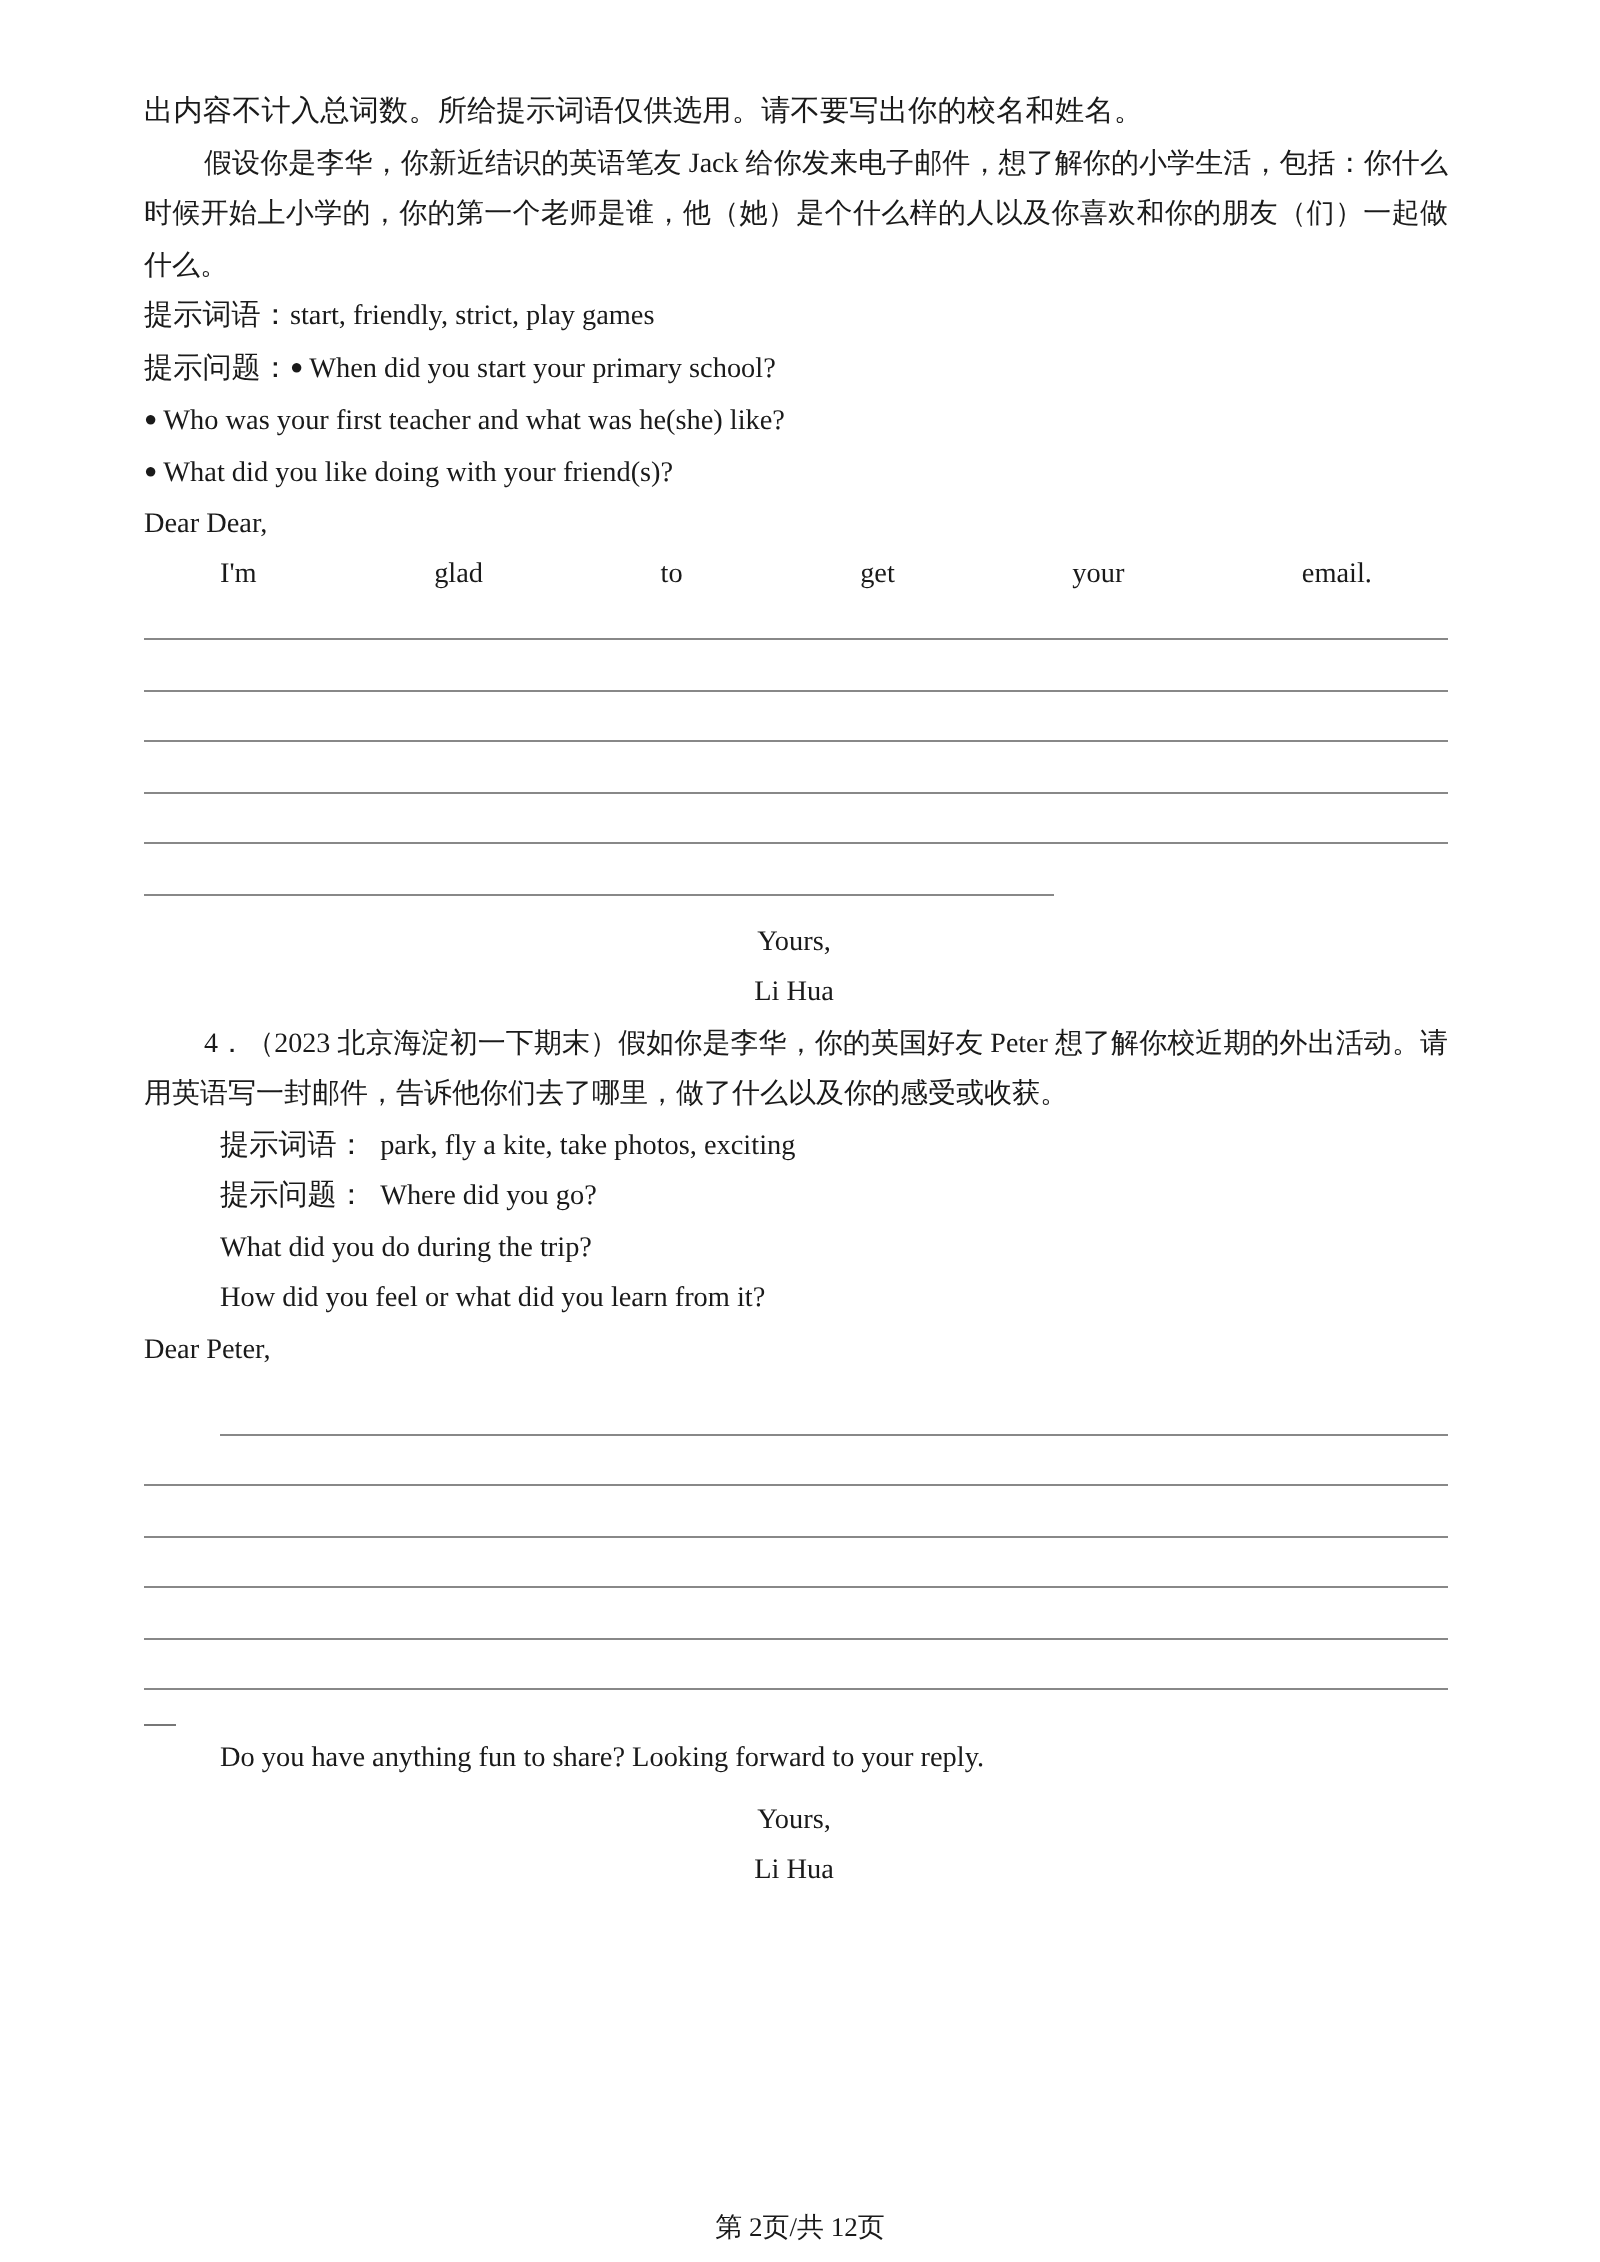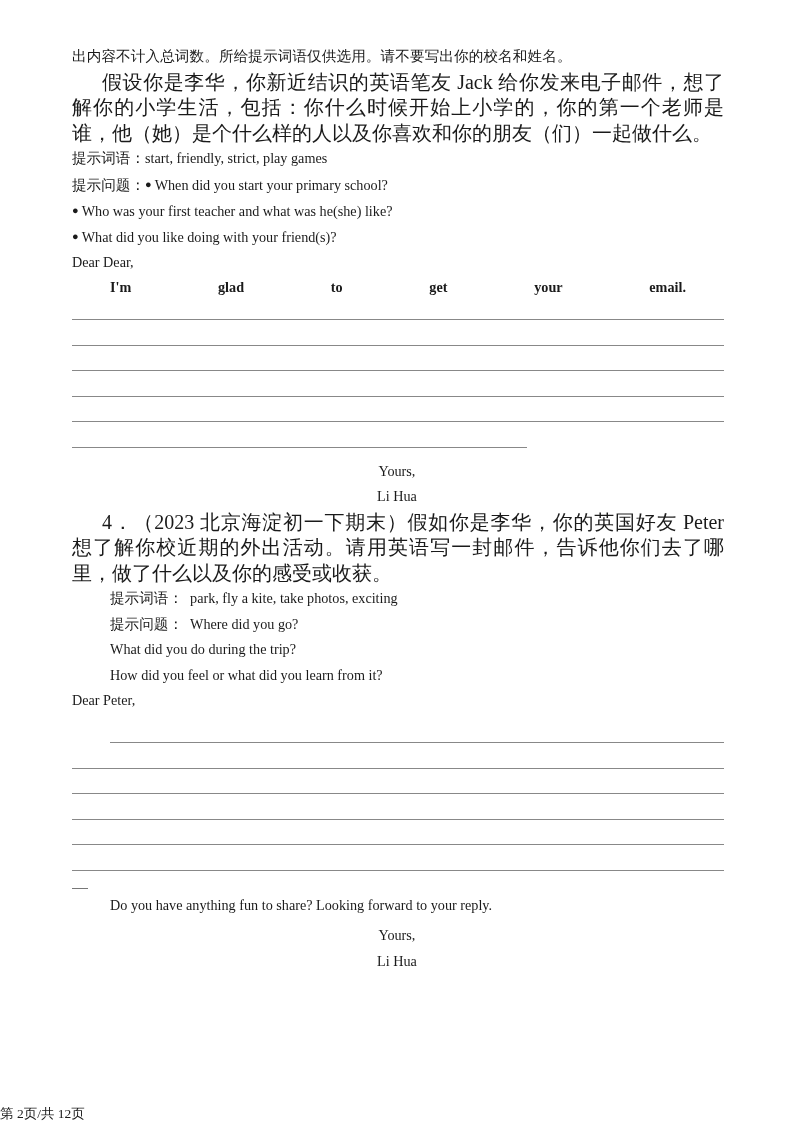--- a/index.html
+++ b/index.html
@@ -32,21 +32,21 @@
   
   .cn-line {
     font-size: 14.6px;
     line-height: 25.5px;
     text-align: justify;
     text-justify: inter-ideograph;
     margin: 0;
     letter-spacing: 0.1px;
   }
   .cn-para {
-    font-size: 20px;
+    font-size: 14px;
     line-height: 25.5px;
     text-align: justify;
     text-justify: inter-ideograph;
     margin: 0;
     text-indent: 30px;
   }
   .en-line {
     font-size: 14.2px;
     line-height: 25.5px;
     margin: 0;
@@ -78,21 +78,21 @@
   .spread {
     font-size: 14.2px;
     line-height: 25.5px;
     margin: 0;
     display: flex;
     justify-content: space-between;
     padding-left: 38px;
     width: 614px;
     box-sizing: border-box;
   }
-  .spread span { white-space: pre; font-weight: bold; }
+  .spread span { white-space: pre; }
 
   
   .rules { margin: 0; padding: 0; }
   .rule {
     height: 25.5px;
     position: relative;
   }
   .rule::after {
     content: "";
     position: absolute;
@@ -126,21 +126,21 @@
   }
 
   .gap-sm { height: 10px; }
   .gap-xs { height: 5px; }
 
   .footer {
     position: absolute;
     left: 0;
     top: 1105px;
     width: 800px;
-    text-align: left;
+    text-align: center;
     font-size: 13.5px;
     color: #1a1a1a;
   }
 </style>
 </head>
 <body>
 
 <div class="page">
   <div class="content">
 

